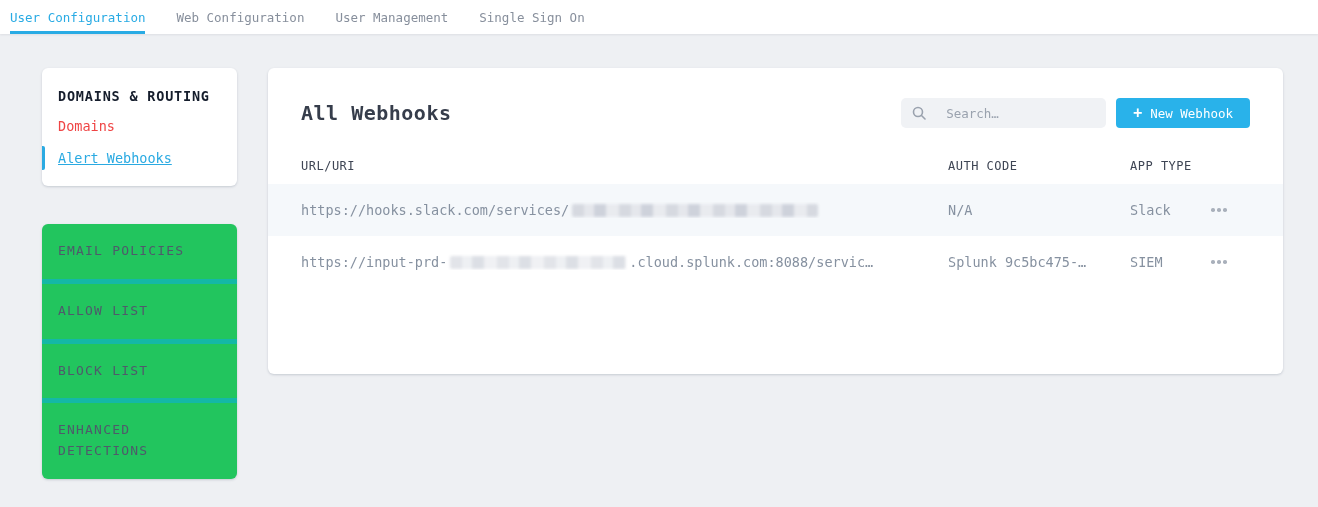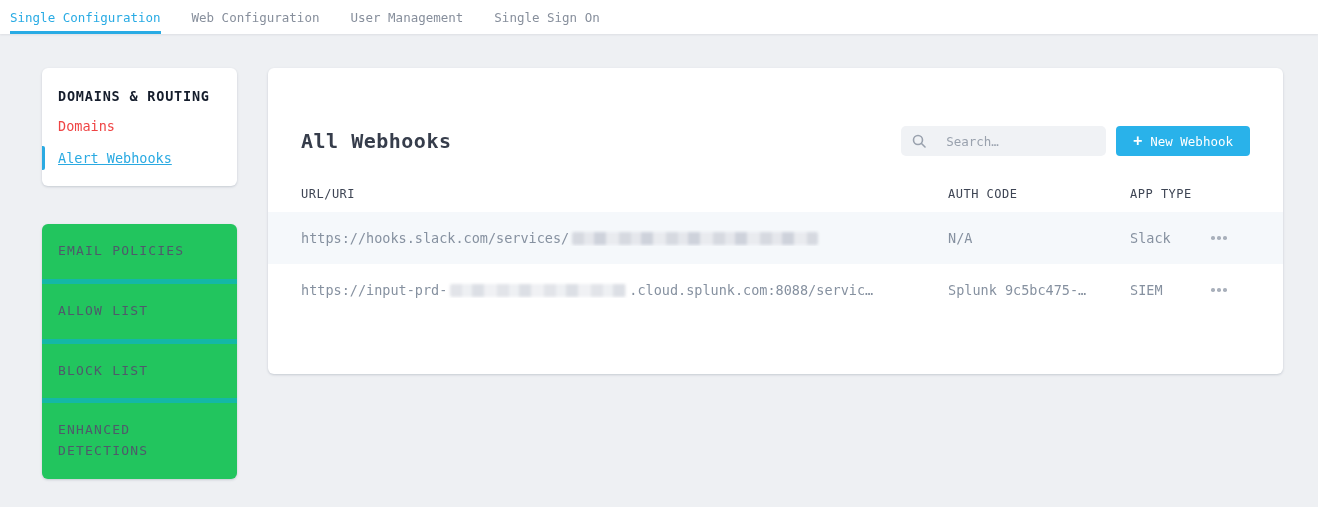--- a/index.html
+++ b/index.html
@@ -56,21 +56,20 @@
     padding: 17px 16px; font-size: 13px; letter-spacing: 1.2px;
     color: #4f5a6b; line-height: 1.6; cursor: pointer;
   }
   .section-item + .section-item { border-top: 5px solid #14b8a6; }
 
   
   .panel { width: 1015px; flex: none; height: 306px; border-radius: 6px; }
   .panel-header {
     display: flex; align-items: center; justify-content: space-between;
     padding: 30px 33px 20px;
-    margin-top: 28px;
   }
   .page-title { font-size: 20px; font-weight: bold; color: #363d4b; letter-spacing: 0.5px; }
   .actions { display: flex; align-items: center; gap: 10px; }
   .search {
     width: 205px; height: 30px; background: #f0f2f5; border-radius: 5px;
     display: flex; align-items: center; gap: 18px; padding: 0 11px;
   }
   .search svg { flex: none; }
   .search input {
     border: none; background: transparent; outline: none; width: 100%;
@@ -107,21 +106,21 @@
     background: none; border: none; cursor: pointer;
     display: flex; align-items: center; gap: 2.5px; padding: 6px 4px;
     justify-self: start;
   }
   .menu-btn i { width: 3.5px; height: 3.5px; border-radius: 50%; background: #a9b0bb; }
 </style>
 </head>
 <body>
 
 <nav class="topnav">
-  <div class="tab active">Single Configuration</div>
+  <div class="tab active">User Configuration</div>
   <div class="tab">Web Configuration</div>
   <div class="tab">User Management</div>
   <div class="tab">Single Sign On</div>
 </nav>
 
 <div class="page">
 
   <aside class="sidebar">
 
     <div class="card nav-card">

